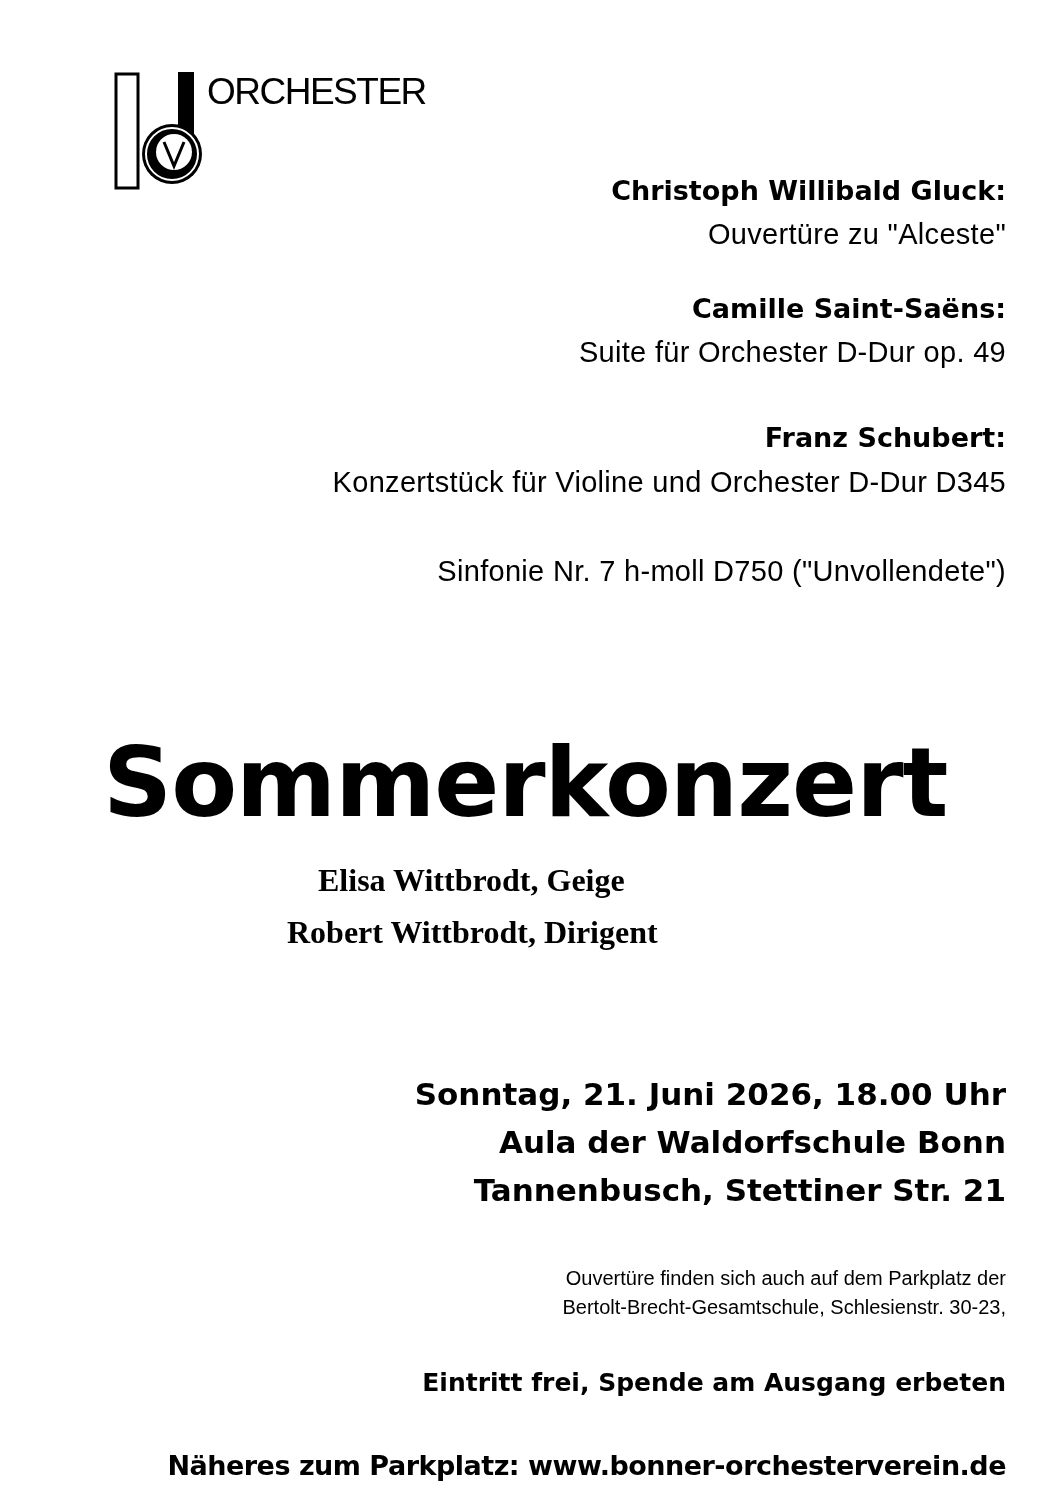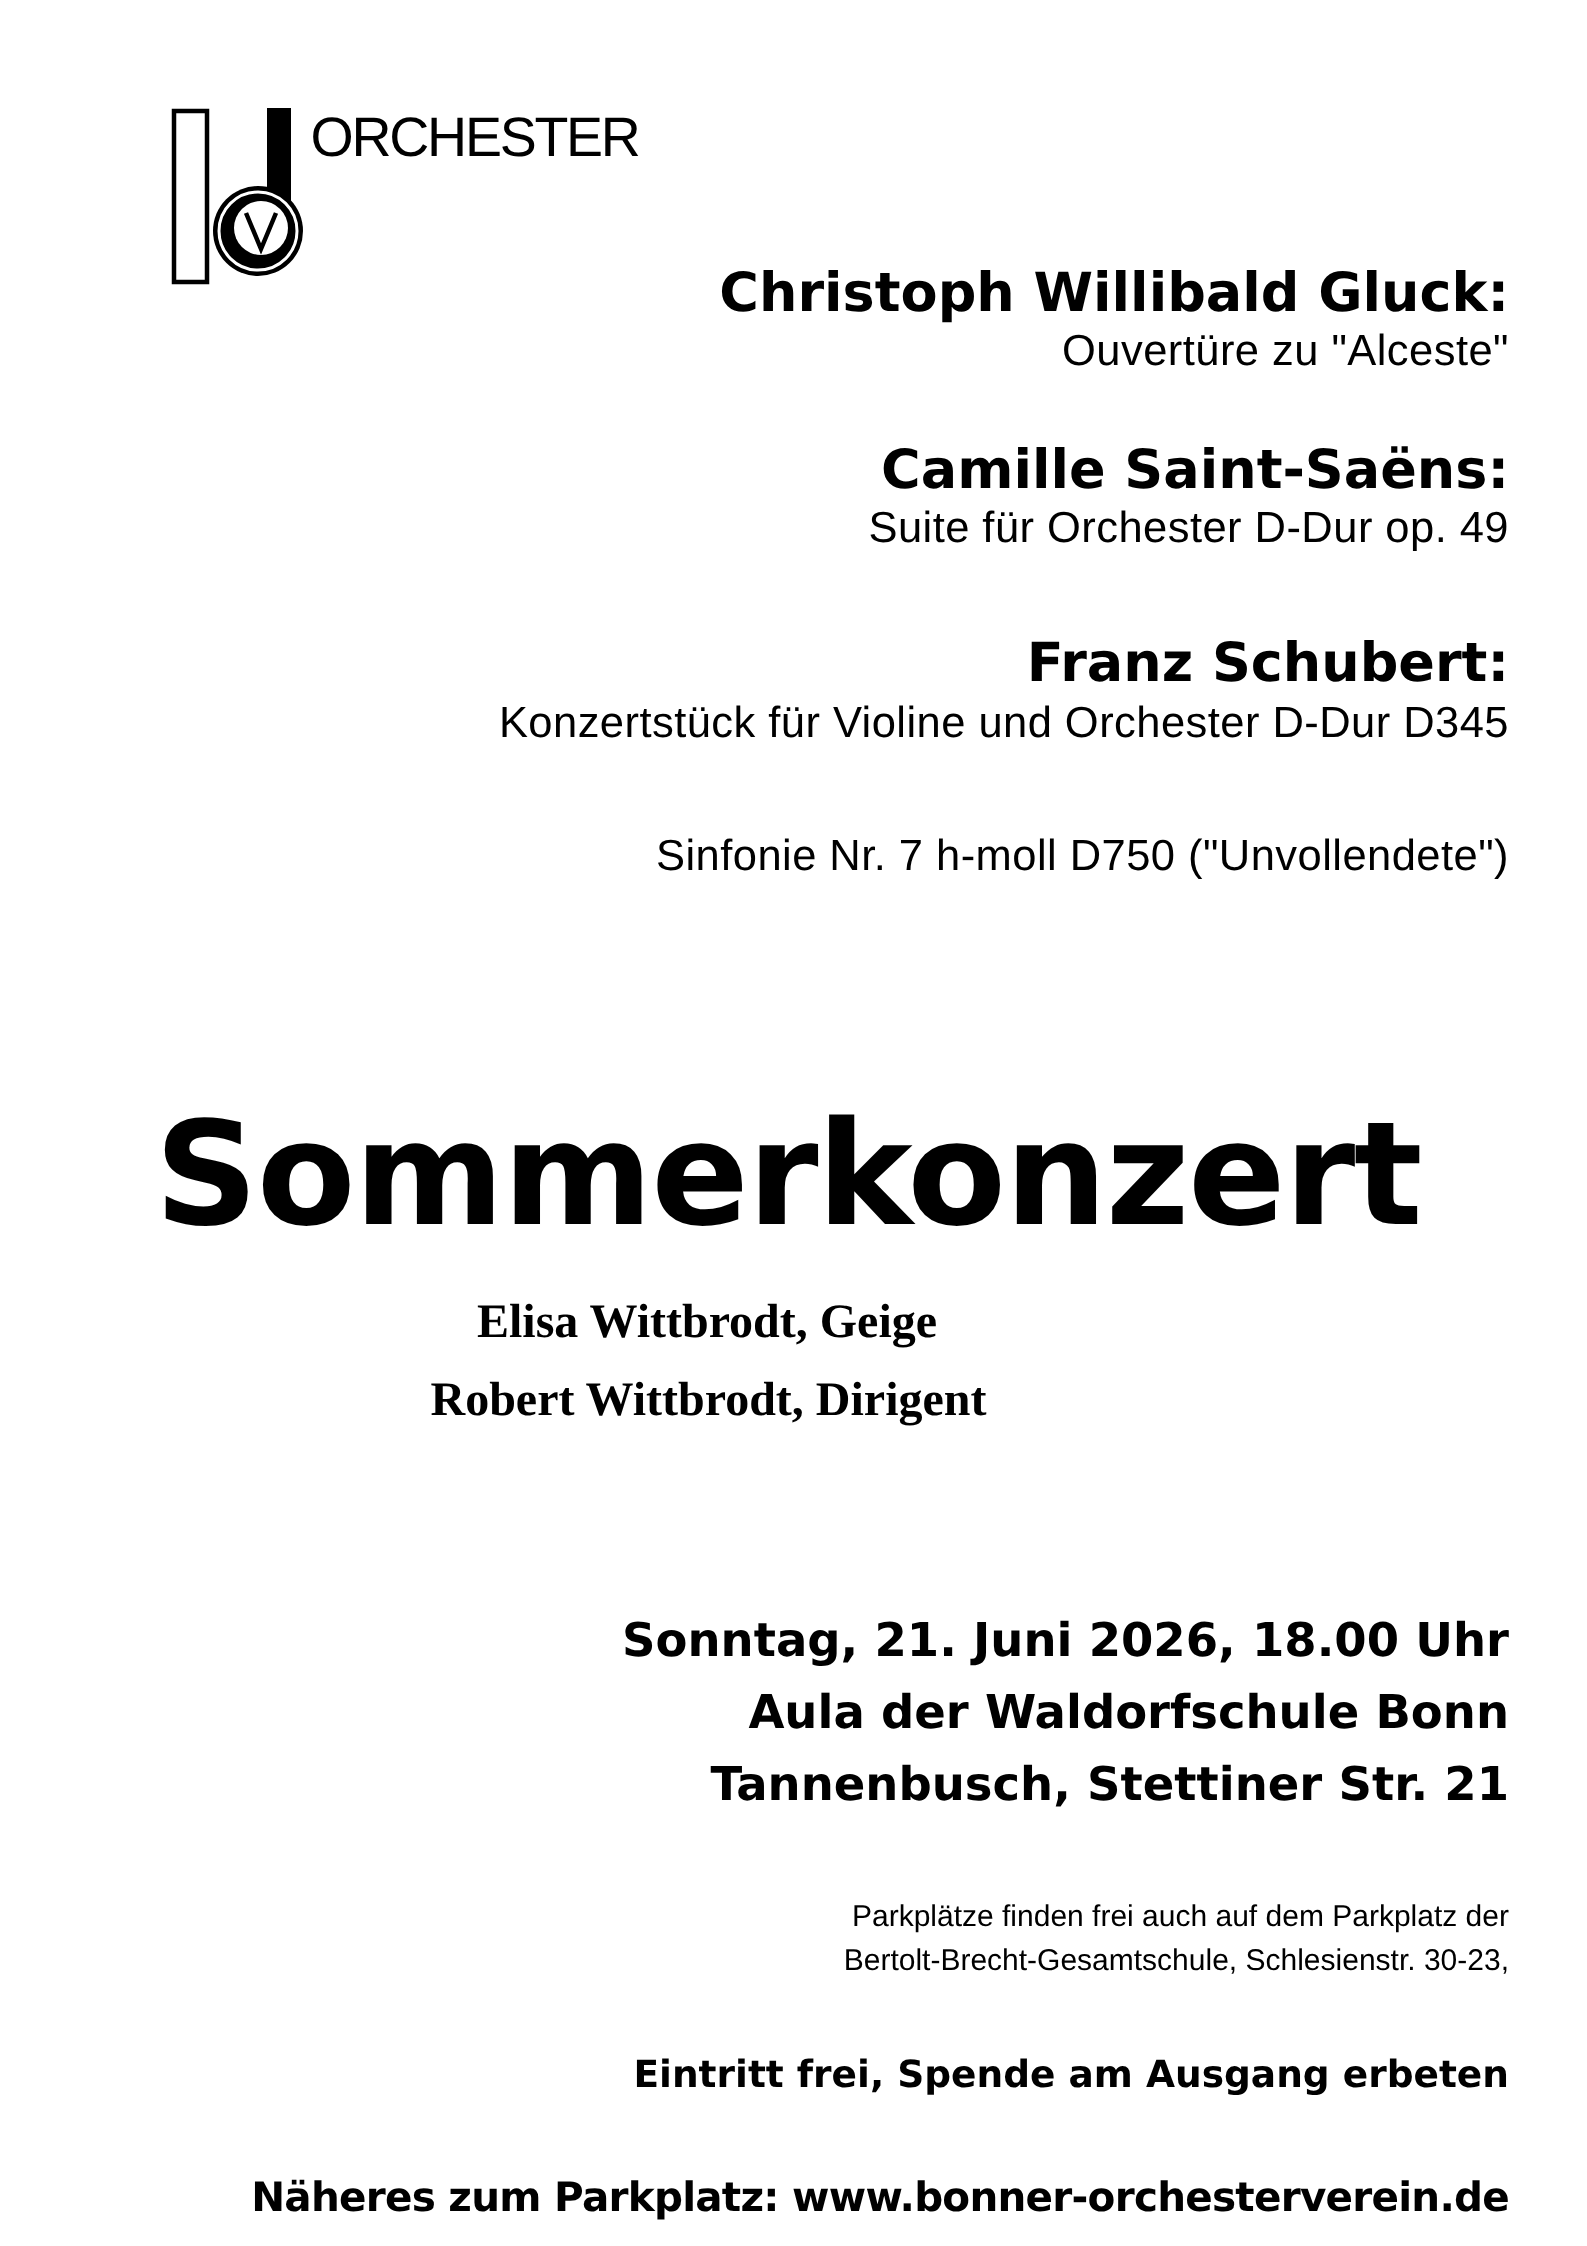--- a/index.html
+++ b/index.html
@@ -1,21 +1,21 @@
 <!DOCTYPE html>
 <html><head>
 <meta charset="utf-8">
 <style>
   html, body { margin:0; padding:0; background:#ffffff; }
   body { width:1058px; height:1497px; position:relative; overflow:hidden; color:#000; font-family:"DejaVu Sans", "Liberation Sans", sans-serif; }
   .abs { position:absolute; }
   .r { right:52px; text-align:right; white-space:nowrap; }
   .logo { left:112px; top:72px; width:350px; height:120px; }
   .logo-text { position:absolute; left:95px; top:0; font-family:"Liberation Sans", sans-serif; font-size:37px; line-height:40px; letter-spacing:-1.5px; font-weight:400; }
-  .comp { font-size:36px; font-weight:700; }
+  .comp { font-size:27px; font-weight:700; }
   .work { font-size:29px; font-weight:300; font-family:"Liberation Sans", sans-serif; letter-spacing:0.3px; }
   .title { left:103px; top:683px; font-size:96px; font-weight:700; letter-spacing:-1px; font-family:"DejaVu Sans", sans-serif;margin-top:44px; }
   .artist { font-size:32px; font-weight:700; white-space:nowrap;font-family:Liberation Serif, serif; }
   .event { font-size:31px; font-weight:700;margin-left:37px; }
   .small { font-size:20px; font-family:"Liberation Sans", sans-serif; line-height:29px; }
   .entry { font-size:25px; font-weight:700; }
   .footer { font-size:27px; font-weight:700; letter-spacing:-0.5px; }
 </style>
 </head>
 <body>
@@ -47,21 +47,21 @@
 <div class="abs title">Sommerkonzert</div>
 
 <div class="abs artist" style="left:318px;top:862px">Elisa Wittbrodt, Geige</div>
 <div class="abs artist" style="left:287px;top:914px">Robert Wittbrodt, Dirigent</div>
 
 <div class="abs r event" style="top:1076px">Sonntag, 21. Juni 2026, 18.00 Uhr</div>
 <div class="abs r event" style="top:1124px">Aula der Waldorfschule Bonn</div>
 <div class="abs r event" style="top:1172px">Tannenbusch, Stettiner Str. 21</div>
 
 <div class="abs r small" style="top:1264px">
-  <div>Parkplätze finden frei auch auf dem Parkplatz der</div>
+  <div>Ouvertüre finden sich auch auf dem Parkplatz der</div>
   <div>Bertolt-Brecht-Gesamtschule, Schlesienstr. 30-23,</div>
 </div>
 
 <div class="abs r entry" style="top:1368px">Eintritt frei, Spende am Ausgang erbeten</div>
 
 <div class="abs r footer" style="top:1450px">
   <span>Näheres zum Parkplatz:</span>
   <span>www.bonner-orchesterverein.de</span>
 </div>
 

